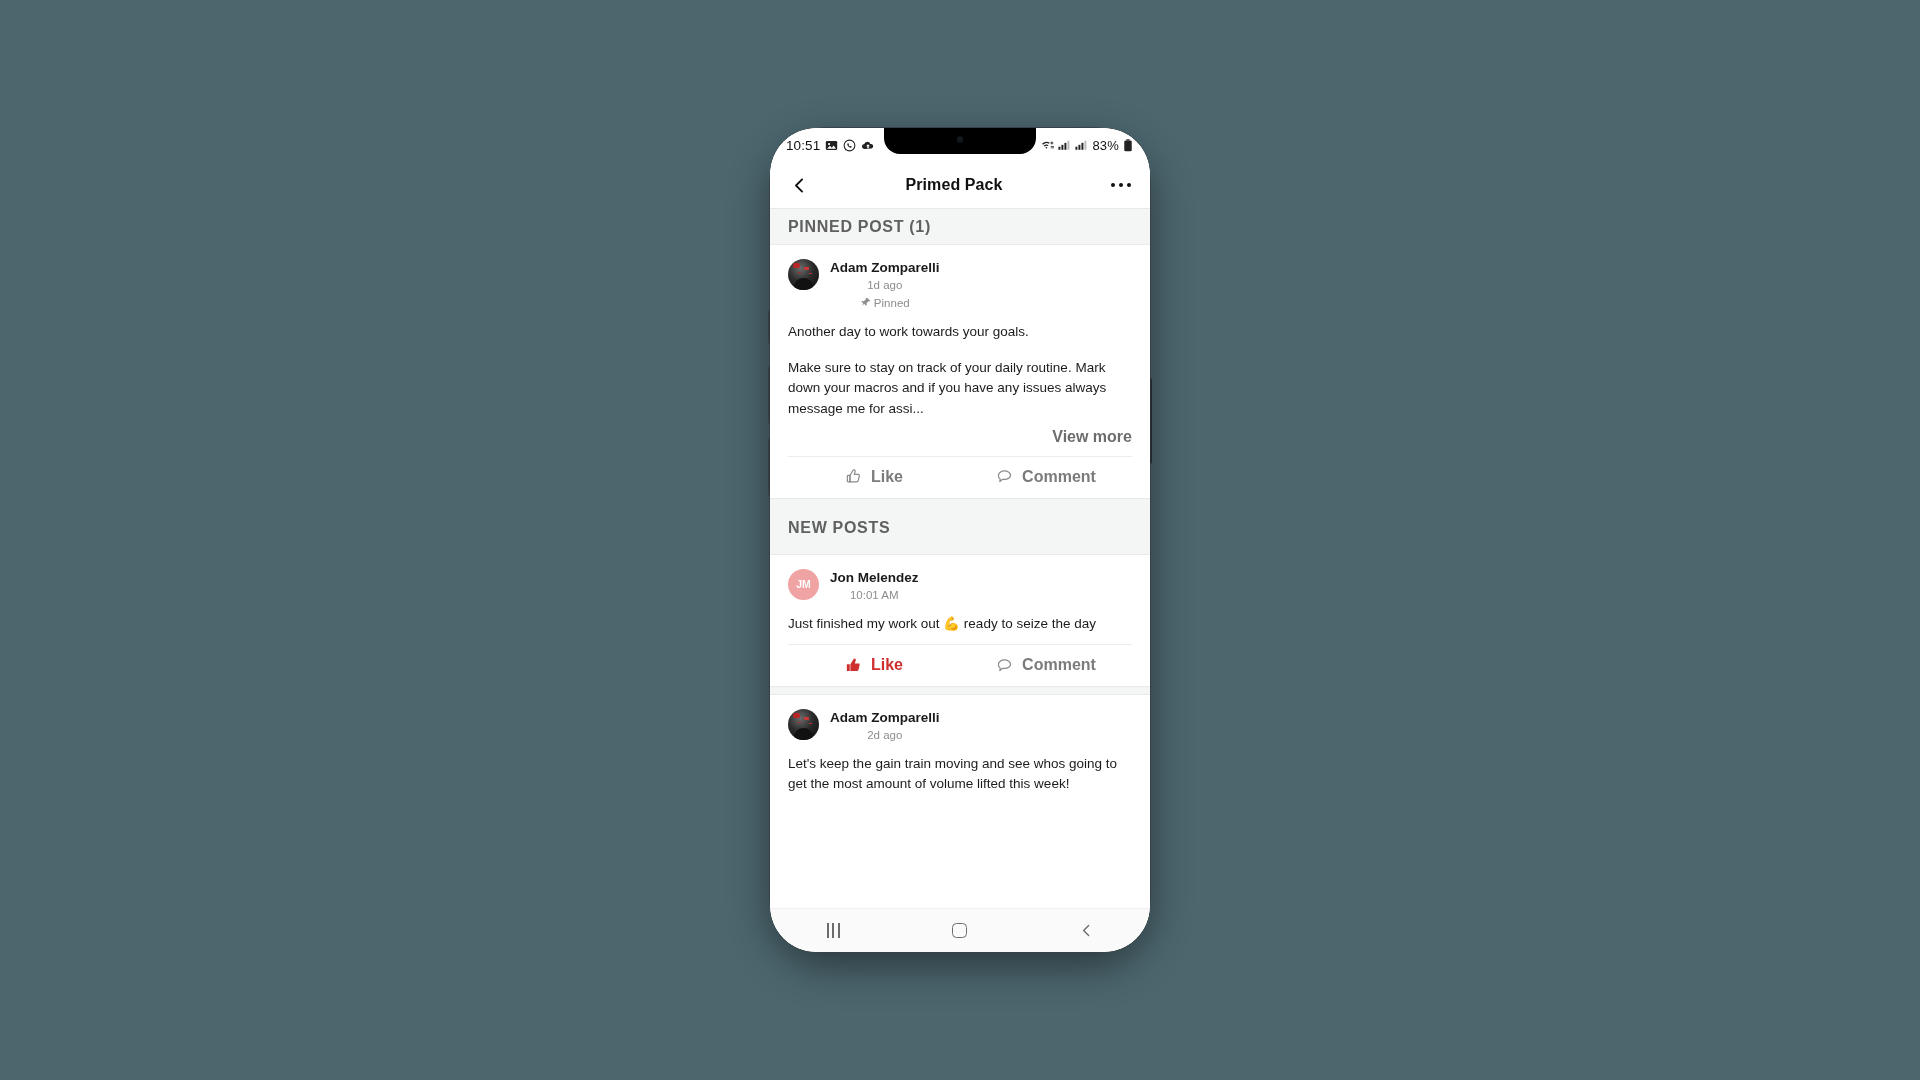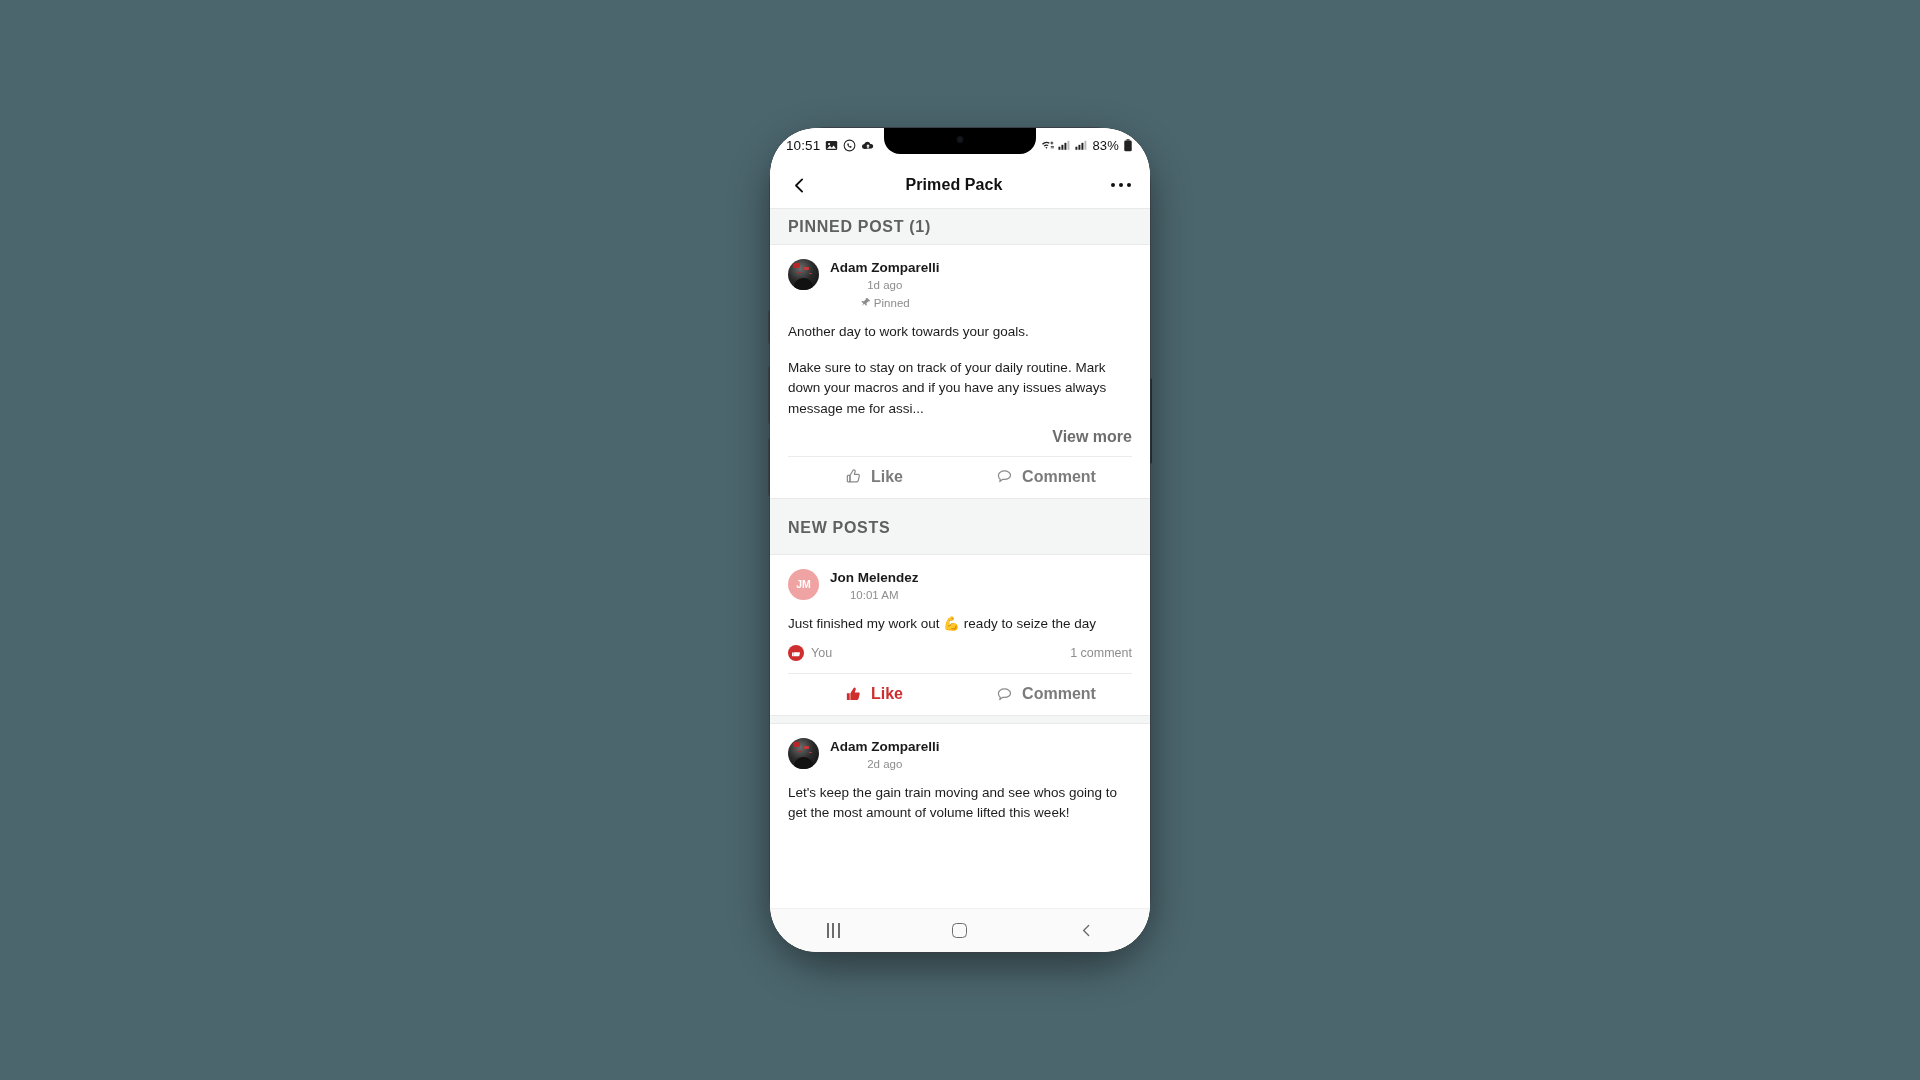--- a/index.html
+++ b/index.html
@@ -322,31 +322,20 @@
               <div class="post-meta">
                 <div class="post-author">Jon Melendez</div>
                 <div class="post-time">
                   <span>10:01 AM</span>
                 </div>
               </div>
             </div>
             <div class="post-body">
               <p>Just finished my work out 💪 ready to seize the day</p>
             </div>
-            <div class="reaction-row">
-              <div class="reaction-left">
-                <span class="react-badge">
-                  <svg viewBox="0 0 24 24" width="10" height="10" fill="#fff">
-                      <path d="M7 10h13.1c.9 0 1.6.9 1.4 1.8l-1.5 6.6c-.2 1-1.1 1.6-2.1 1.6H7zM2.4 10.6h4V20h-4z"></path>
-                    </svg>
-                </span>
-                <span>You</span>
-              </div>
-              <div>1 comment</div>
-            </div>
             <div class="actions">
               <div class="action active">
                 <svg viewBox="0 0 24 24" width="17" height="17" fill="#cf2e2e">
                     <path d="M7.6 10.2 12 3.1a1.8 1.8 0 0 1 3.1 1.8L13.8 9h5.1a1.8 1.8 0 0 1 1.8 2.2l-1.5 6.6a2.3 2.3 0 0 1-2.2 1.8H7.6zM2.6 10.3h4.1v9.4H2.6z"></path>
                   </svg>
                 <span>Like</span>
               </div>
               <div class="action">
                 <svg viewBox="0 0 24 24" width="17" height="17" fill="none" stroke="#8a8a8a" stroke-width="1.7" stroke-linejoin="round">
                     <path d="M3.5 10.2c0-3.3 3.8-6 8.5-6s8.5 2.7 8.5 6-3.8 6-8.5 6H9l-3.6 3 .6-3.5c-1.5-1.1-2.5-2.7-2.5-4.5z"></path>

